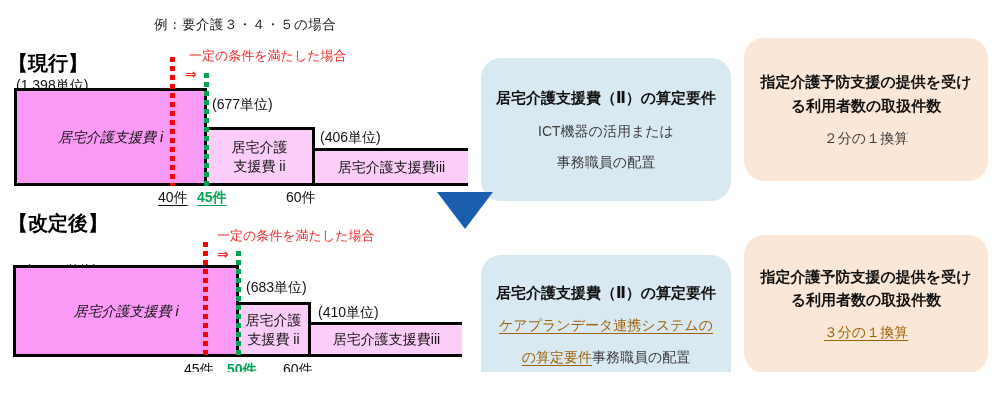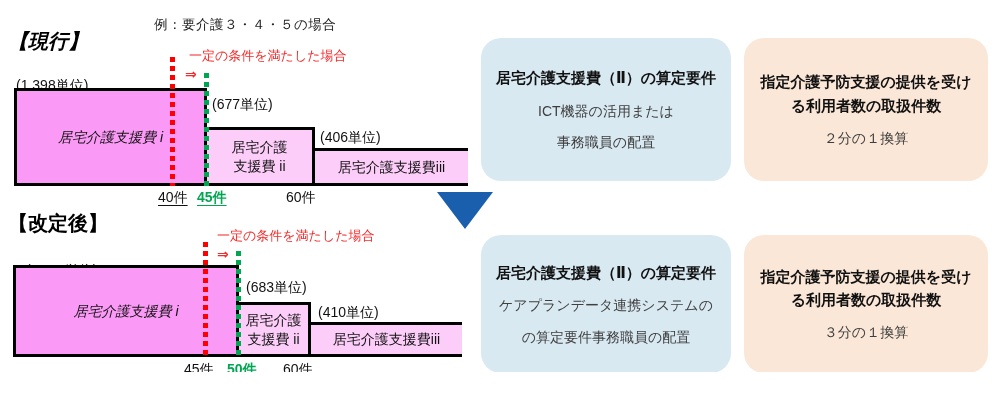--- a/index.html
+++ b/index.html
@@ -32,34 +32,34 @@
   
   .tick{font-size:14px;color:#111;z-index:4;}
   .tick-underline{text-decoration:underline;text-underline-offset:3px;}
   .tick-green{color:#00a651;font-weight:bold;text-decoration:underline;text-underline-offset:3px;}
 
   
   .down-arrow{width:0;height:0;border-left:28px solid transparent;border-right:28px solid transparent;border-top:37px solid #1a5fae;z-index:2;}
 
   
   .info-box{box-sizing:border-box;border-radius:20px;display:flex;flex-direction:column;align-items:center;justify-content:center;gap:12px;padding:8px 12px;text-align:center;z-index:1;}
-  .box-blue{background:#d9e9f2;}
+  .box-blue{background:#d9e9f2;margin-top:20px;}
   .box-peach{background:#fbe7d7;}
   .box-title{font-size:15px;font-weight:bold;color:#111;line-height:1.55;}
   .box-line{font-size:14px;color:#3d3d3d;line-height:1.4;}
-  .red-underline{color:#404040;text-underline-offset:3px;}
+  .red-underline{color:#a16207;text-decoration:underline;text-underline-offset:3px;}
 </style>
 </head>
 <body>
 
 <div id="canvas">
 
   <div class="abs example-note" style="left:154px;top:16px;">例：要介護３・４・５の場合</div>
 
-  <div class="abs sec-heading" style="left:8px;top:28px;font-style:italic;">【現行】</div>
+  <div class="abs sec-heading" style="left:8px;top:50px;">【現行】</div>
   <div class="abs units-label" style="left:16px;top:77px;">(1,398単位)</div>
 
   <div class="abs cond-note" style="left:189px;top:47px;">一定の条件を満たした場合</div>
   <div class="abs cond-arrow" style="left:185px;top:66px;">⇒</div>
 
   <div class="abs bar bar-bright b-all" style="left:14px;top:88px;width:193px;height:98px;">
     <span class="bar-label">居宅介護支援費 i</span>
   </div>
   <div class="abs bar bar-light b-trb" style="left:207px;top:127px;width:108px;height:59px;">
     <span class="bar-label">居宅介護

